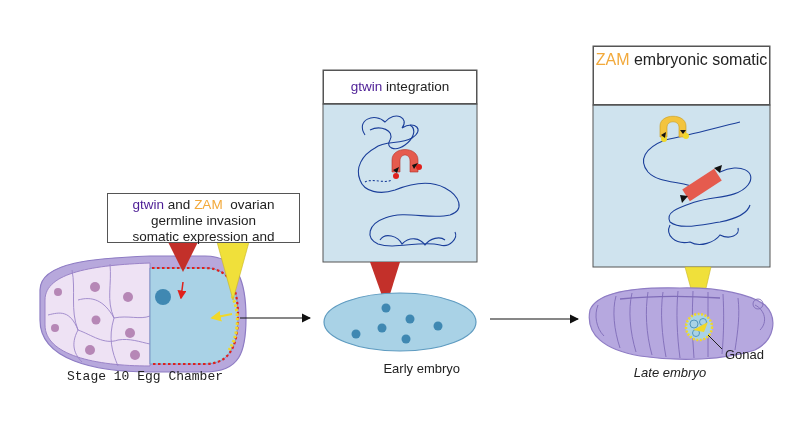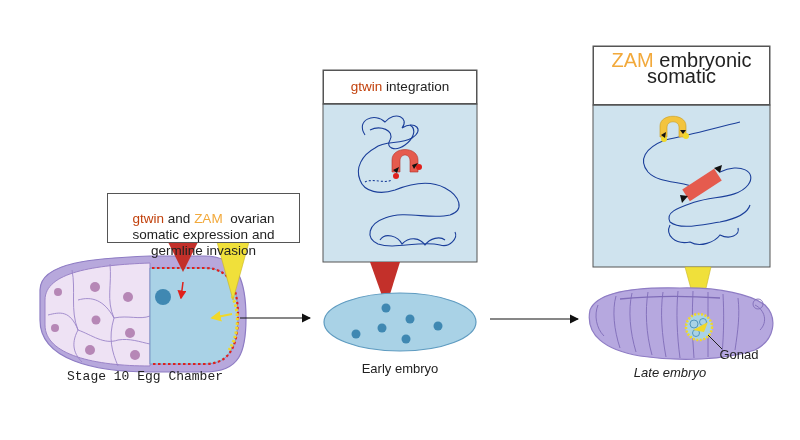--- a/index.html
+++ b/index.html
@@ -1,20 +1,20 @@
 <!DOCTYPE html>
 <html><head>
 <meta charset="utf-8">
 <style>
   html, body { margin:0; padding:0; background:#ffffff; }
   body { width:800px; height:440px; position:relative; overflow:hidden; font-family:"Liberation Sans", sans-serif; }
   svg { position:absolute; left:0; top:0; }
   .label { position:absolute; font-size:13px; color:#222; text-align:center; white-space:nowrap; }
   .box { position:absolute; background:#fff; border:1px solid #555; box-sizing:border-box; text-align:center; font-size:13.5px; line-height:16px; color:#222; }
-  .red { color:#c2410c; }
+  .red { color:#4c1d95; }
   .orange { color:#f2a93b; }
 </style>
 </head>
 <body>
 
 <svg width="800" height="440" viewBox="0 0 800 440">
   <defs>
     <marker id="arrowhead" markerWidth="8" markerHeight="8" refX="7" refY="4" orient="auto">
       <path d="M0,0 L8,4 L0,8 Z" fill="#111"></path>
     </marker>
@@ -139,34 +139,34 @@
       <circle cx="699" cy="327" r="13" fill="#a9d2e6" stroke="#f0d82a" stroke-width="2.5" stroke-dasharray="2 1.5"></circle>
       <circle cx="694" cy="324" r="4" fill="none" stroke="#3f88b2" stroke-width="0.8"></circle>
       <circle cx="703" cy="322" r="3.5" fill="none" stroke="#3f88b2" stroke-width="0.8"></circle>
       <circle cx="696" cy="333" r="3.5" fill="none" stroke="#3f88b2" stroke-width="0.8"></circle>
       <path d="M693,330 L708,322 L704,332 Z" fill="#f0d82a"></path>
     </g>
     <line x1="708" y1="335" x2="722" y2="349" stroke="#222" stroke-width="1"></line>
   </g>
 </svg>
 
-<div class="box" style="left:107px; top:193px; width:193px; height:50px; padding-top:17px;">
+<div class="box" style="left:107px; top:193px; width:193px; height:50px; padding-top:3px;">
   <div>
     <span class="red">gtwin</span><span> and </span><span class="orange">ZAM</span><span style="white-space:pre;">  ovarian</span>
   </div>
+  <div>germline invasion</div>
   <div>somatic expression and</div>
-  <div>germline invasion</div>
 </div>
 
 <div class="box" style="left:323px; top:70px; width:154px; height:34px; padding-top:8px;">
   <span class="red">gtwin</span><span> integration</span>
 </div>
 
-<div class="box" style="left:593px; top:46px; width:177px; height:59px; padding-top:5px; font-size:20px;">
+<div class="box" style="left:593px; top:46px; width:177px; height:59px; padding-top:5px; font-size:16px;">
   <div>
     <span class="orange">ZAM</span><span> embryonic somatic</span>
   </div>
 </div>
 
 <div class="label" style="left:60px; top:369px; width:170px;font-family:Liberation Mono, monospace;">Stage 10 Egg Chamber</div>
-<div class="label" style="left:340px; top:361px; width:120px;">Early embryo</div>
+<div class="label" style="left:340px; top:361px; width:120px;text-align:right;">Early embryo</div>
 <div class="label" style="left:610px; top:365px; width:120px;font-style:italic;">Late embryo</div>
-<div class="label" style="left:714px; top:347px; width:50px; text-align:center;">Gonad</div>
+<div class="label" style="left:714px; top:347px; width:50px; text-align:right;">Gonad</div>
 
 </body></html>

